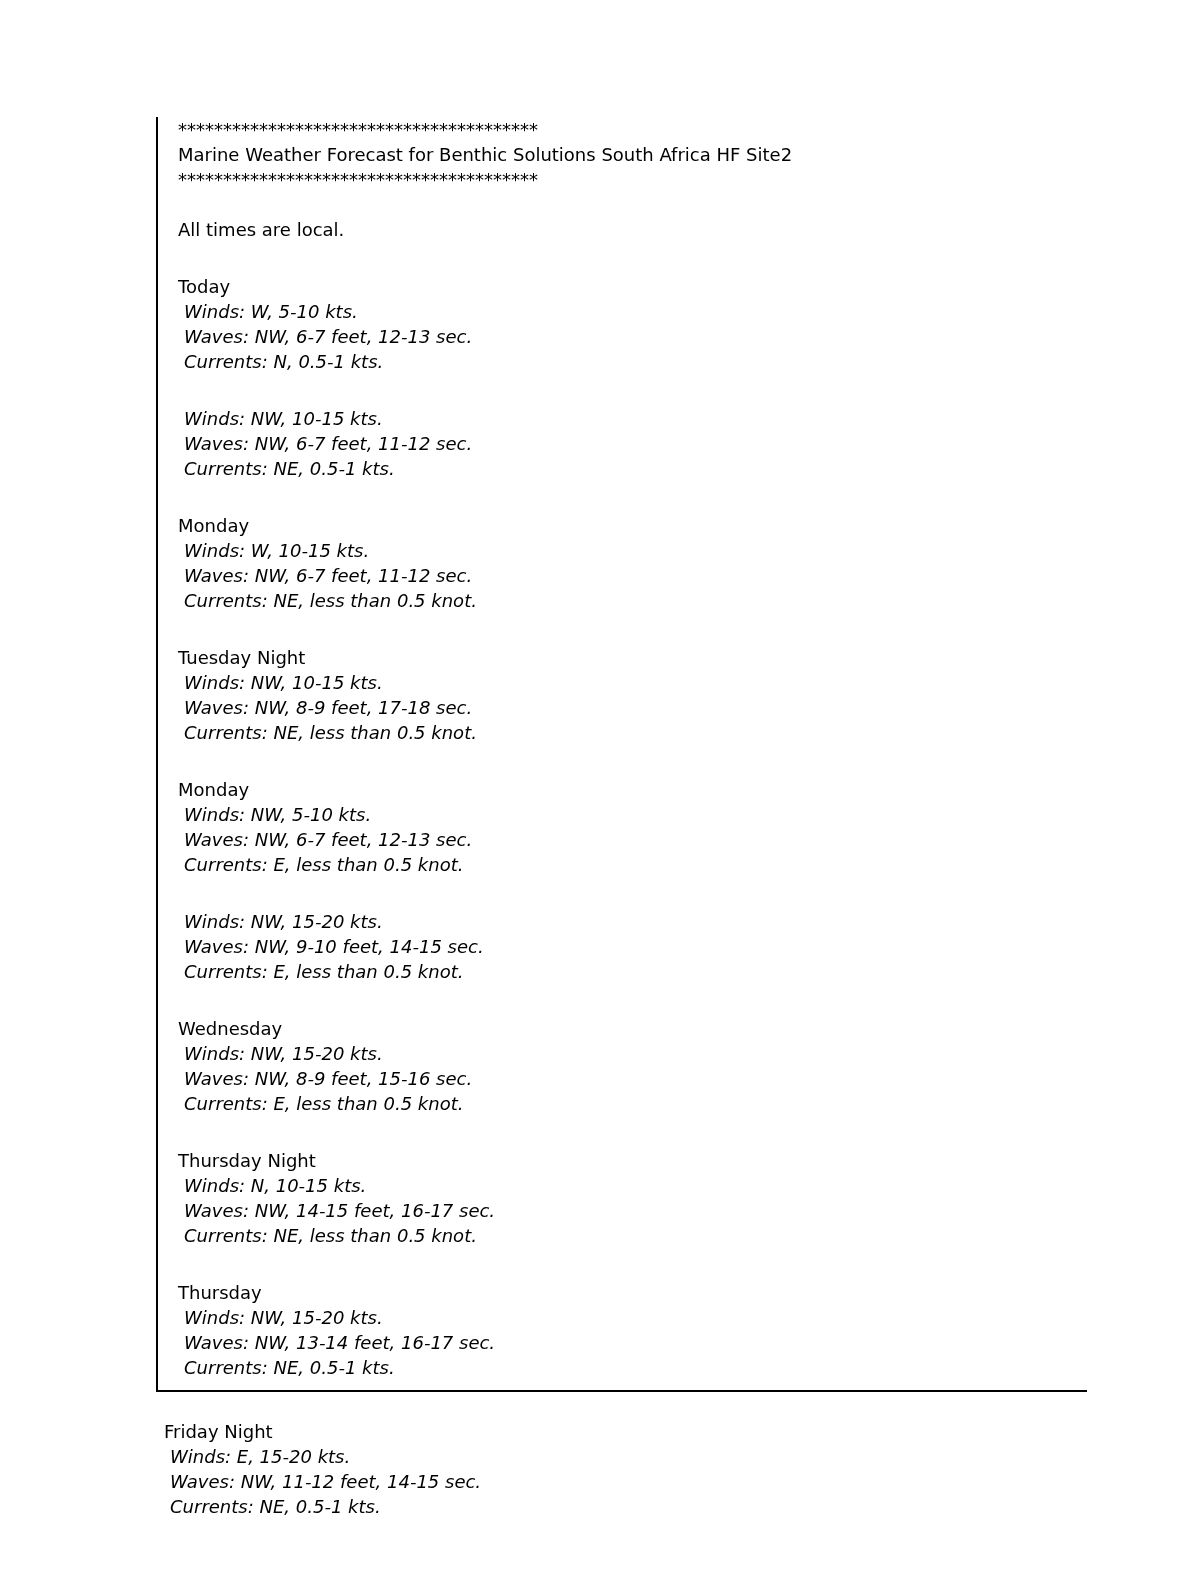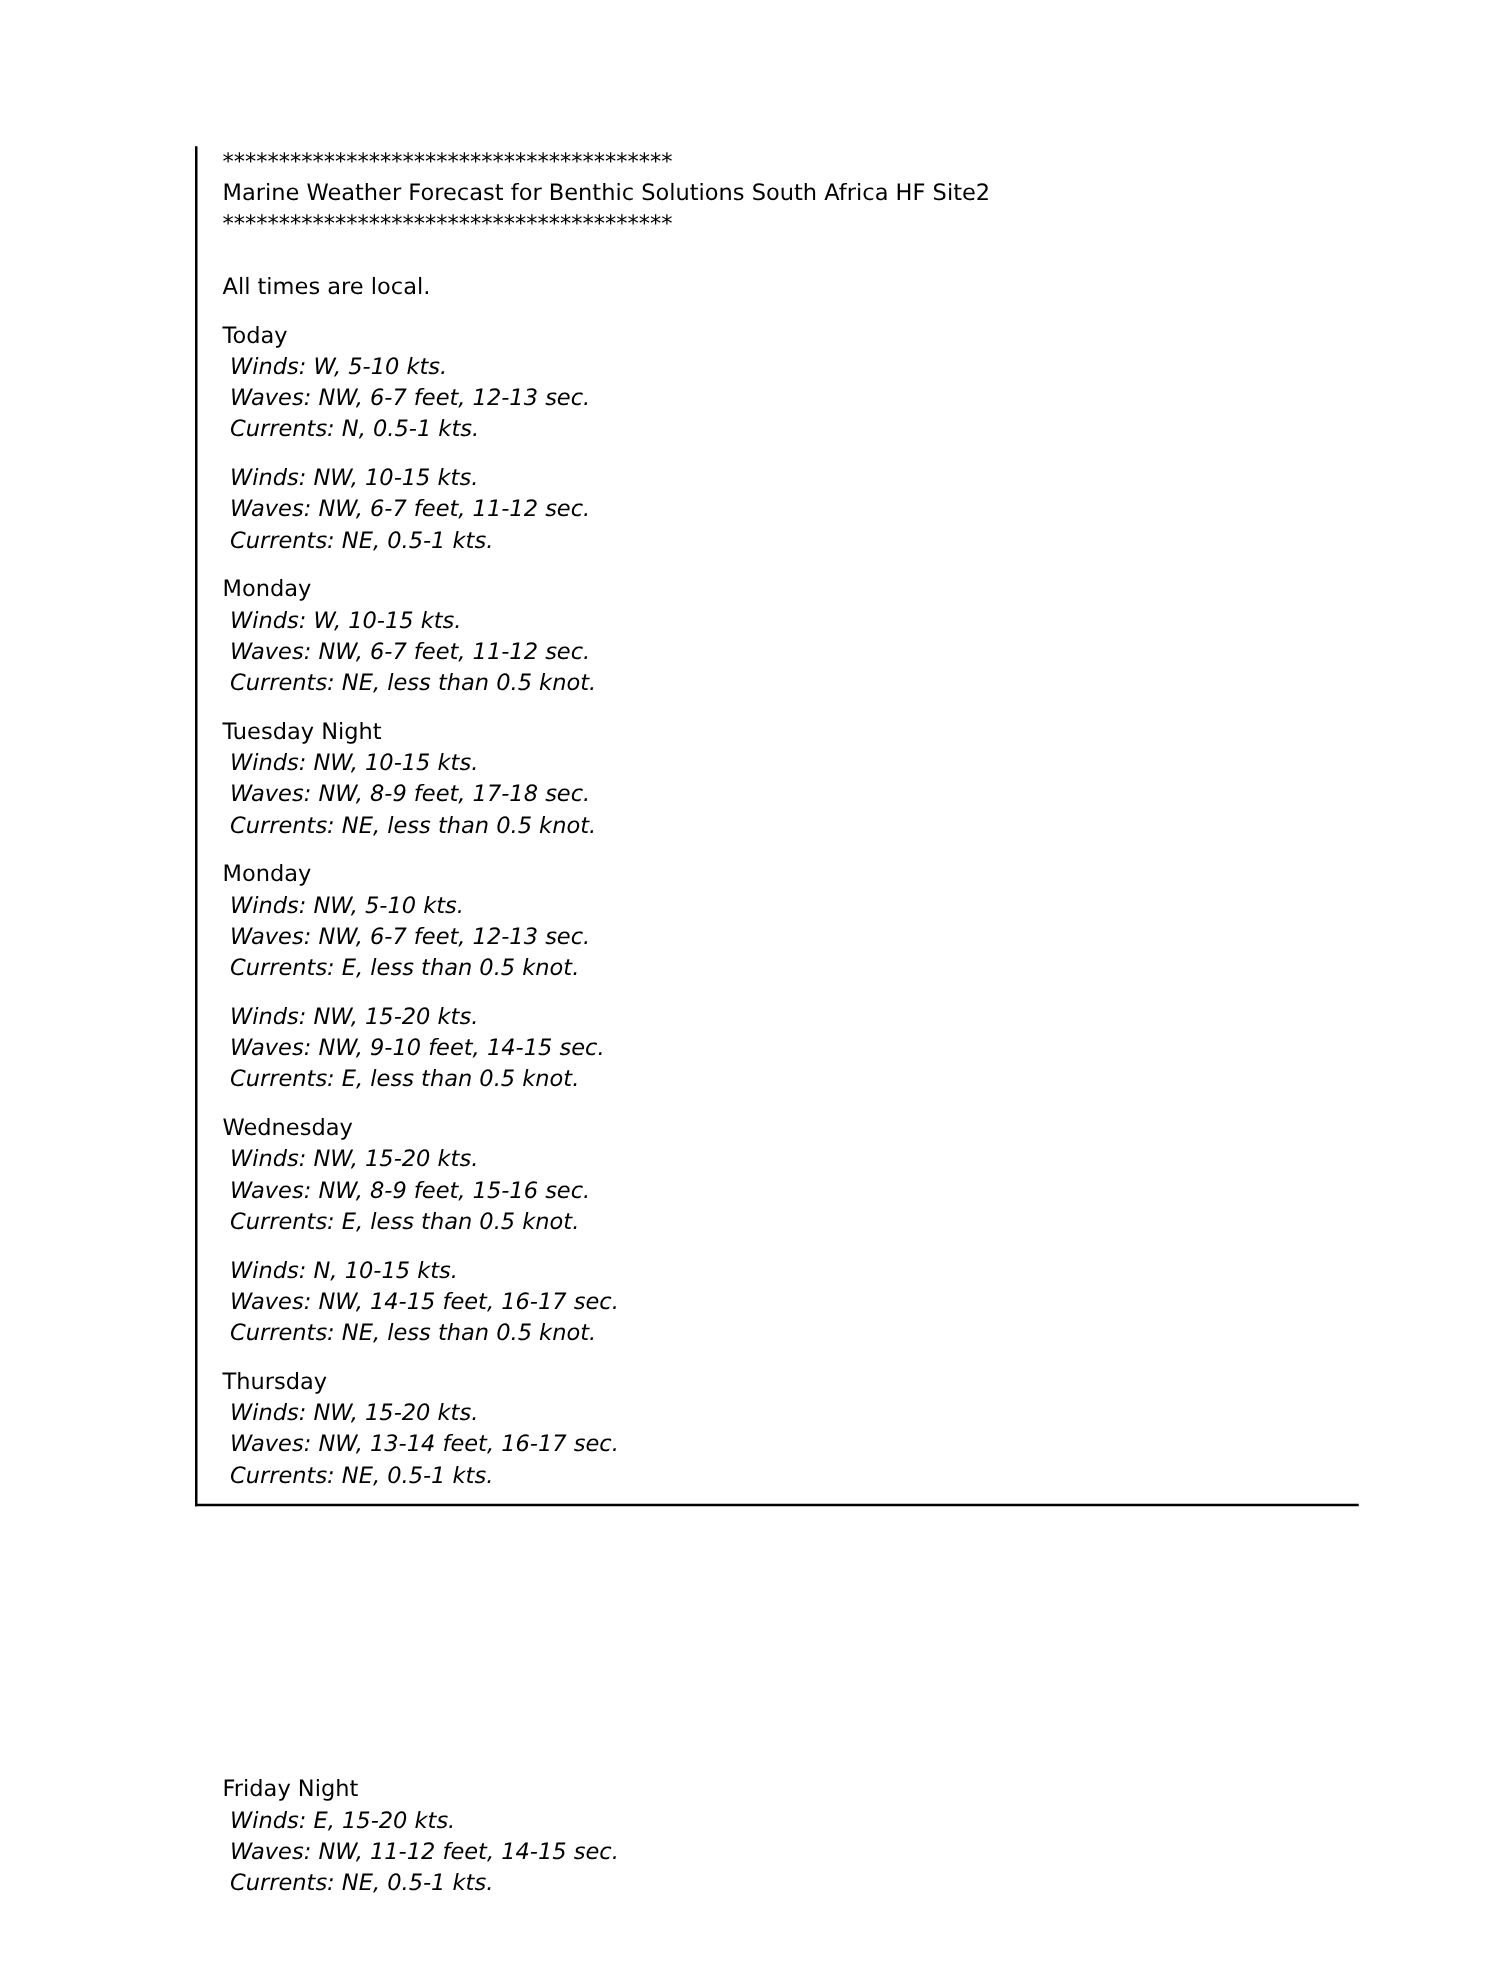--- a/index.html
+++ b/index.html
@@ -20,30 +20,30 @@
     position: absolute;
     left: 156px;
     top: 117px;
     width: 931px;
     border-left: 2px solid #000000;
     border-bottom: 2px solid #000000;
     padding: 0 0 10px 20px;
   }
   .continuation {
     position: absolute;
-    left: 178px;
+    left: 164px;
     top: 1419px;
   }
   .line {
     height: 25px;
     white-space: pre;
   }
   .detail { padding-left: 6px; font-style: italic; }
   .blank { height: 25px; }
-  .period { margin-top: 14px; }
+  .period { margin-top: 32px; }
 </style>
 </head>
 <body>
 
 <div class="forecast-box">
 
   <div>
     <div class="line">****************************************</div>
     <div class="line">Marine Weather Forecast for Benthic Solutions South Africa HF Site2</div>
     <div class="line">****************************************</div>
@@ -93,20 +93,21 @@
   </div>
 
   <div class="period">
     <div class="line">Wednesday</div>
     <div class="line detail">Winds: NW, 15-20 kts.</div>
     <div class="line detail">Waves: NW, 8-9 feet, 15-16 sec.</div>
     <div class="line detail">Currents: E, less than 0.5 knot.</div>
   </div>
 
   <div class="period">
+    <div class="line">Thursday Night</div>
     <div class="line detail">Winds: N, 10-15 kts.</div>
     <div class="line detail">Waves: NW, 14-15 feet, 16-17 sec.</div>
     <div class="line detail">Currents: NE, less than 0.5 knot.</div>
   </div>
 
   <div class="period">
     <div class="line">Thursday</div>
     <div class="line detail">Winds: NW, 15-20 kts.</div>
     <div class="line detail">Waves: NW, 13-14 feet, 16-17 sec.</div>
     <div class="line detail">Currents: NE, 0.5-1 kts.</div>

